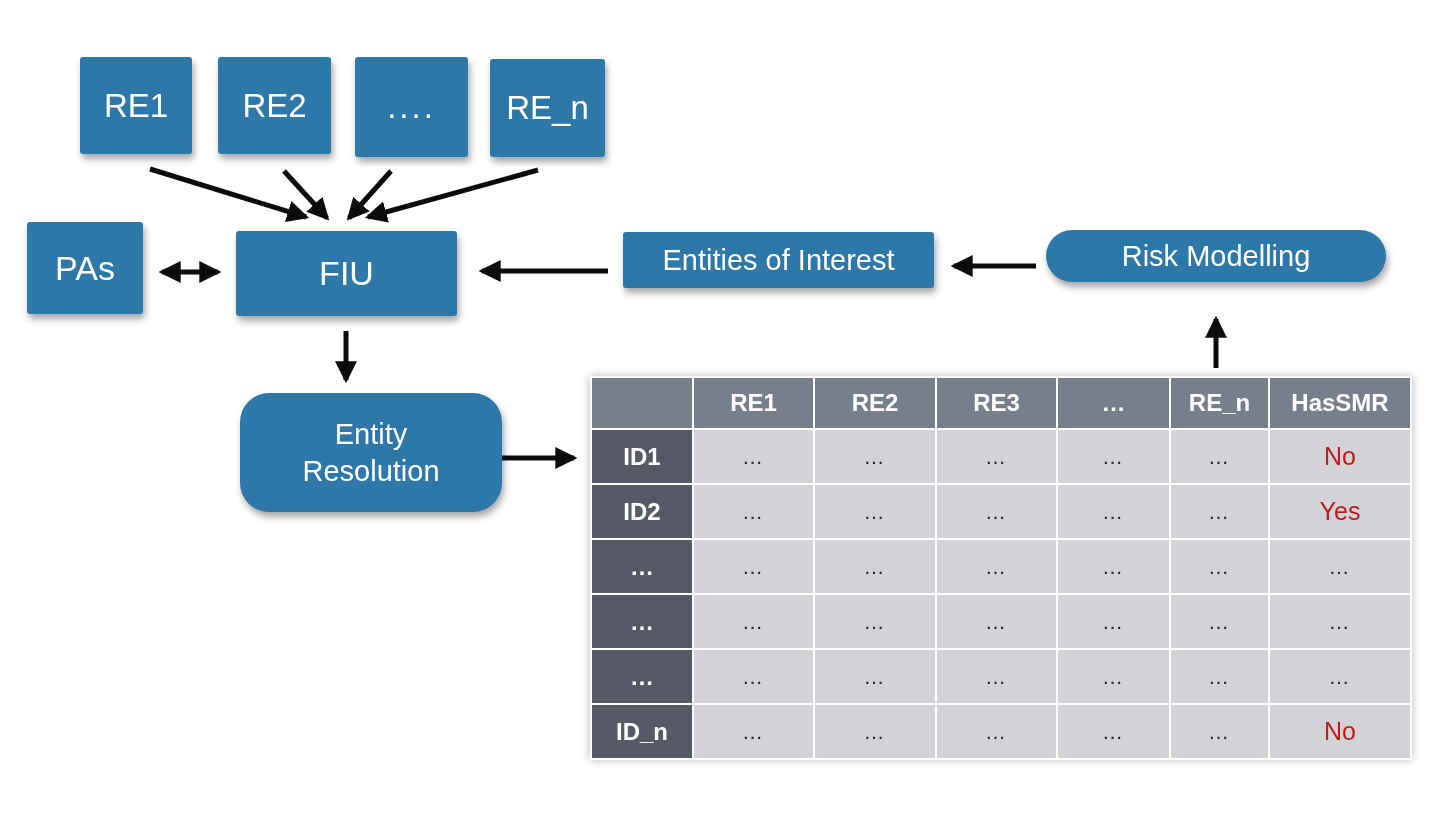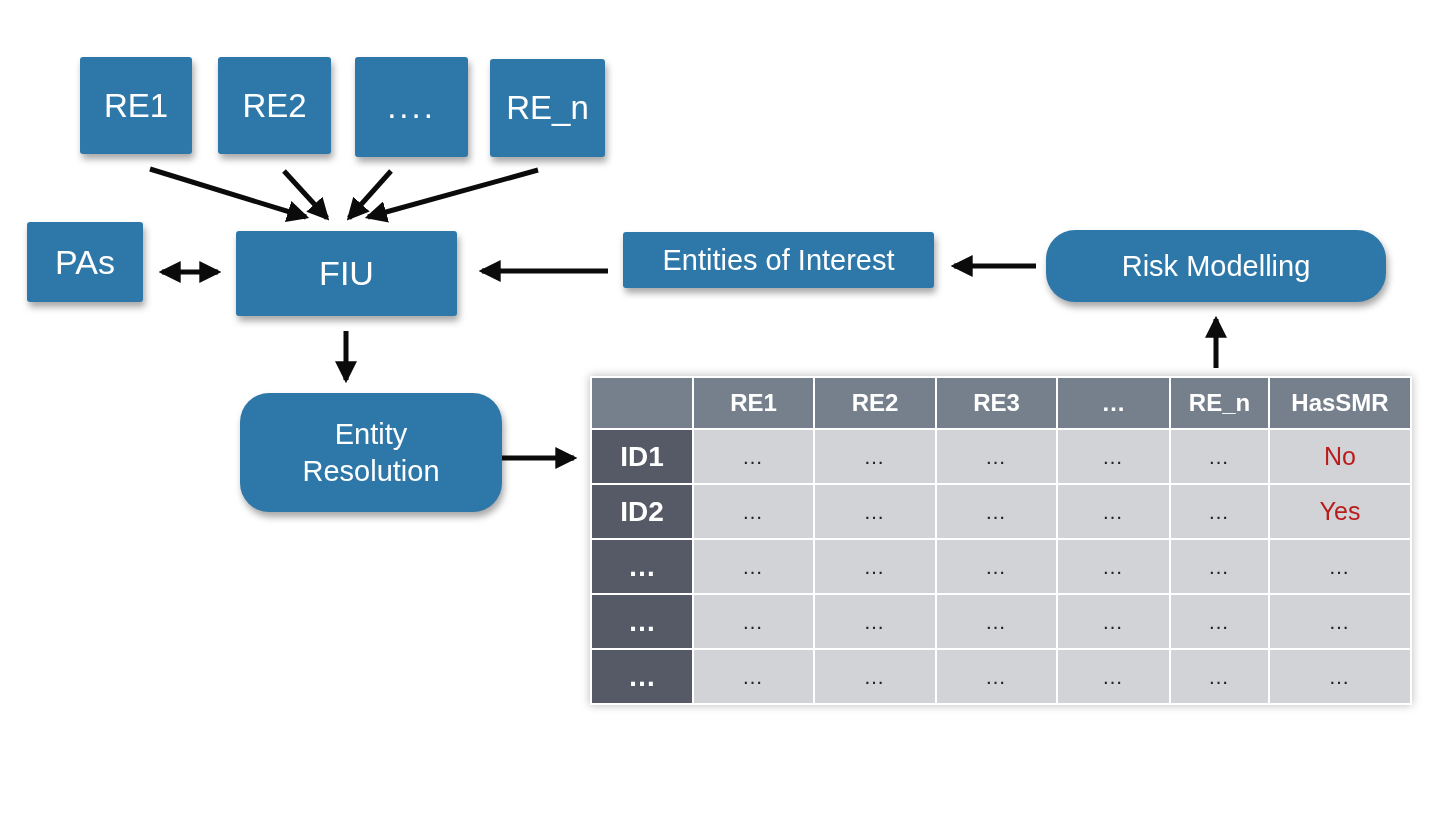--- a/index.html
+++ b/index.html
@@ -27,21 +27,21 @@
     position:absolute; left:590px; top:352px; width:820px;
     border-collapse:collapse; table-layout:fixed;
     box-shadow:0 0 9px rgba(0,0,0,0.28);
   }
   .dtable th, .dtable td {
     border:2px solid #ffffff; text-align:center; vertical-align:middle; padding:0;
     overflow:hidden;
   }
   .dtable th.h { background:#76808C; color:#ffffff; font-size:24px; font-weight:bold; height:50px; }
   .dtable td { height:53px; }
-  .dtable td.lbl { background:#555A66; color:#ffffff; font-size:28px; font-weight:bold; }
+  .dtable td.lbl { background:#555A66; color:#ffffff; font-size:24px; font-weight:bold; }
   .dtable td.c   { background:#D2D3D6; color:#222222; font-size:21px; letter-spacing:2px; }
   .dtable td.ans { background:#D2D3D6; color:#b91c1c; font-size:25px; letter-spacing:0; }
 </style>
 </head>
 <body>
 
 <div class="canvas">
 
   <svg class="arrows" viewBox="0 0 1440 834" xmlns="http://www.w3.org/2000/svg">
     <defs>
@@ -69,30 +69,30 @@
   <div class="node n-re" style="left:218px; top:33px; width:113px; height:97px;">
     <span>RE2</span>
   </div>
   <div class="node n-dots" style="left:355px; top:33px; width:113px; height:100px;">
     <span>....</span>
   </div>
   <div class="node n-re" style="left:490px; top:35px; width:115px; height:98px;">
     <span>RE_n</span>
   </div>
 
-  <div class="node n-pas" style="left:27px; top:198px; width:116px; height:80px;">
+  <div class="node n-pas" style="left:27px; top:198px; width:116px; height:92px;">
     <span>PAs</span>
   </div>
   <div class="node n-fiu" style="left:236px; top:207px; width:221px; height:85px;">
     <span>FIU</span>
   </div>
   <div class="node n-eoi" style="left:623px; top:208px; width:311px; height:56px;">
     <span>Entities of Interest</span>
   </div>
-  <div class="node n-rm rounded" style="left:1046px; top:206px; width:340px; height:72px;">
+  <div class="node n-rm rounded" style="left:1046px; top:206px; width:340px; height:52px;">
     <span>Risk Modelling</span>
   </div>
   <div class="node n-er rounded" style="left:240px; top:369px; width:214px; height:119px;align-items:center;">
     <span>Entity Resolution</span>
   </div>
 
   <table class="dtable">
     <colgroup>
       <col style="width:102px">
         <col style="width:121px">
@@ -150,16 +150,25 @@
     </tr>
     <tr>
       <td class="lbl">…</td>
       <td class="c">…</td>
       <td class="c">…</td>
       <td class="c">…</td>
       <td class="c">…</td>
       <td class="c">…</td>
       <td class="c">…</td>
     </tr>
+    <tr>
+      <td class="lbl">ID_n</td>
+      <td class="c">…</td>
+      <td class="c">…</td>
+      <td class="c">…</td>
+      <td class="c">…</td>
+      <td class="c">…</td>
+      <td class="ans">No</td>
+    </tr>
   </tbody>
     </table>
 
 </div>
 
 </body></html>

